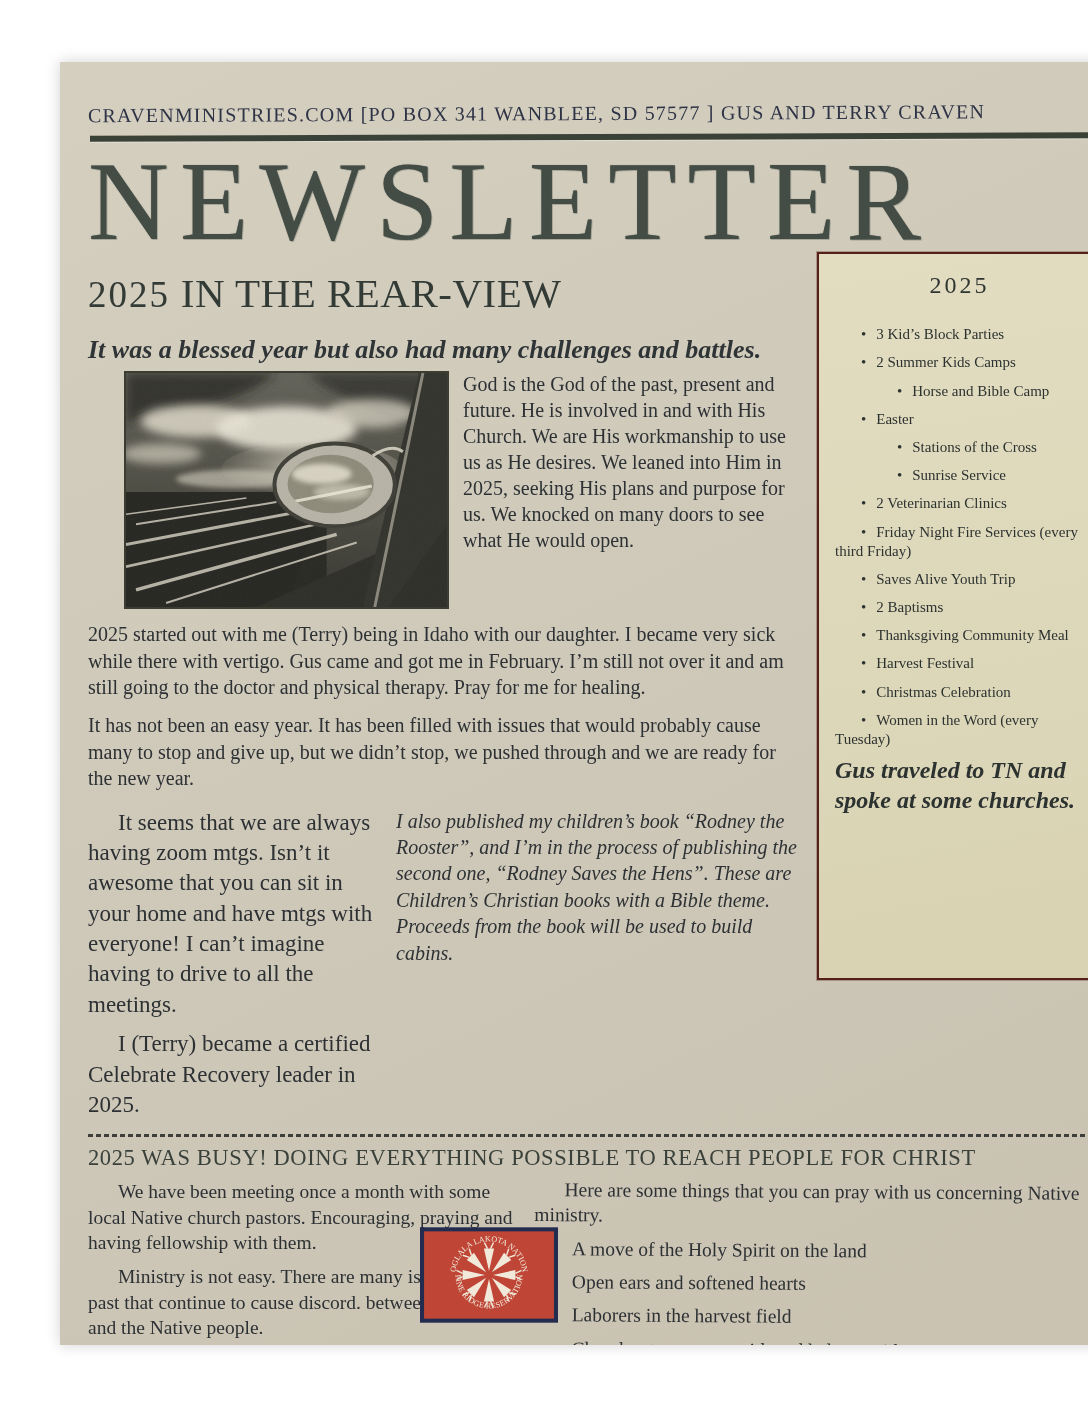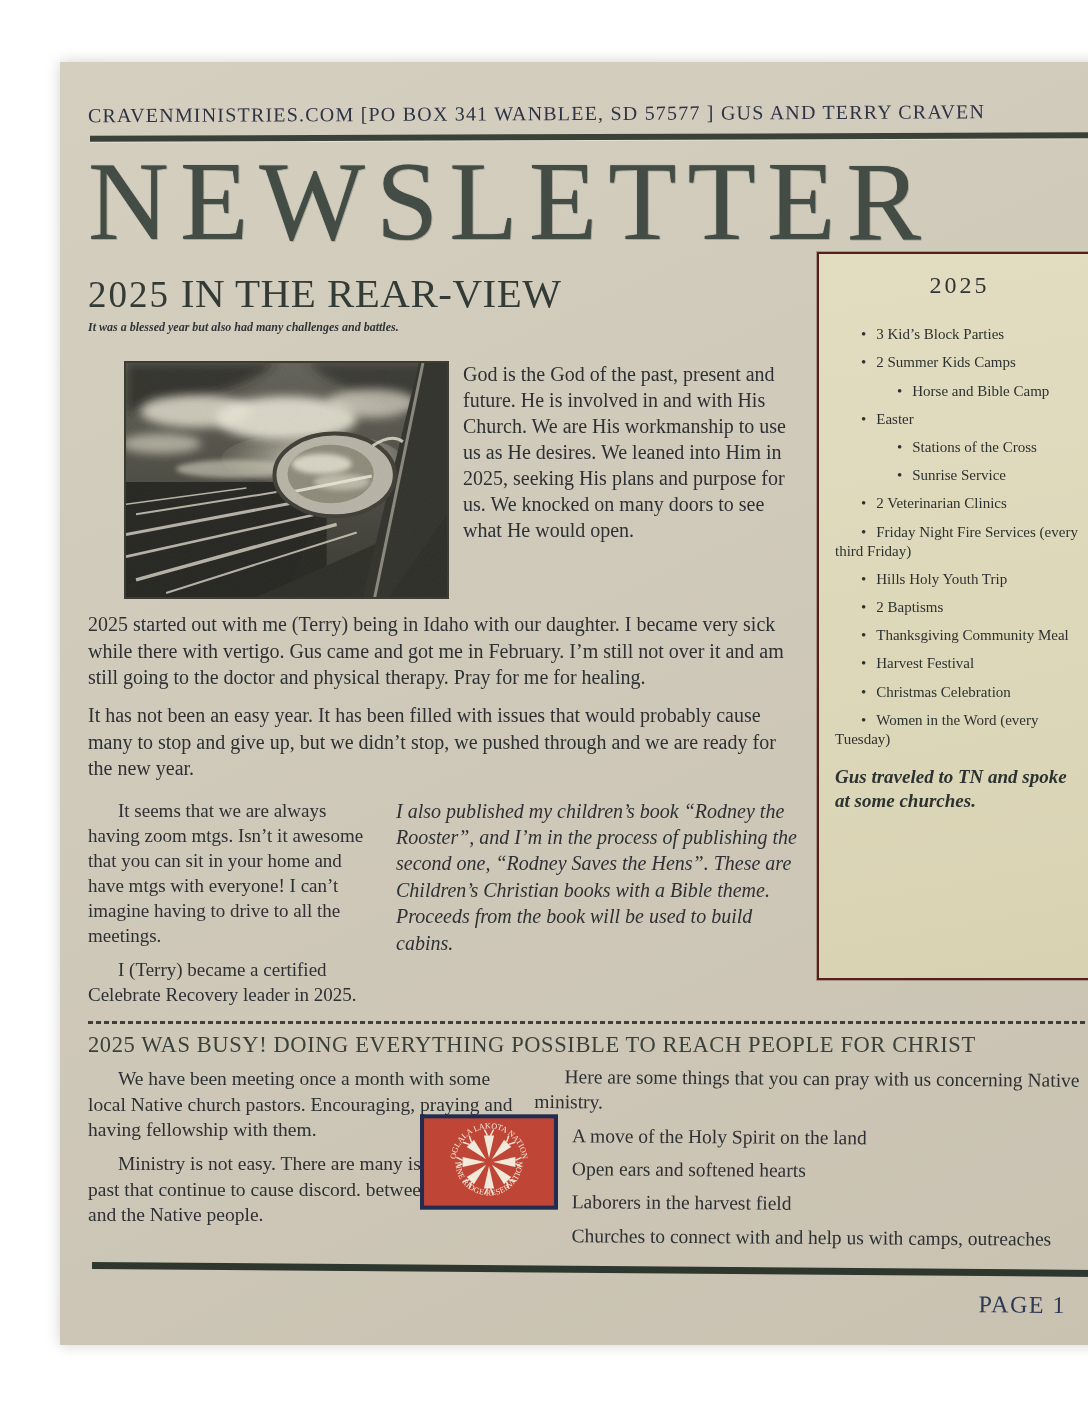--- a/index.html
+++ b/index.html
@@ -27,50 +27,50 @@
     white-space:nowrap;margin-top:4px;
     text-shadow:0 0 1px rgba(45,55,45,.55), 1px 1px 0 rgba(70,80,70,.25);
   }
   
   .main{display:flex;gap:14px;margin-top:14px;}
   .leftcol{flex:1;min-width:0;}
   .h2{
     font-size:41px;color:#333b36;letter-spacing:.5px;line-height:1.05;white-space:nowrap;
   }
   .h2 .yr{font-size:37px;letter-spacing:2px;}
-  .subtitle{font-style:italic;font-weight:bold;font-size:12px;margin-top:5px;color:#2f3436;}
-  .photo-row{display:flex;gap:14px;margin-top:26px;padding-left:36px;}
+  .subtitle{font-style:italic;font-weight:bold;font-size:26px;margin-top:20px;color:#2f3436;}
+  .photo-row{display:flex;gap:14px;margin-top:6px;padding-left:36px;}
   .photo-frame{
     width:325px;height:238px;flex:0 0 auto;border:2px solid #3c3c33;background:#2a2a22;
     box-sizing:border-box;
   }
   .photo-frame svg{display:block;width:100%;height:100%;}
   .intro{flex:1;font-size:20px;line-height:1.3;}
   p{margin:0;}
   .para{font-size:20px;line-height:1.32;margin-top:12px;}
   .twocol{display:flex;gap:16px;margin-top:16px;}
-  .twocol .c1{width:292px;flex:0 0 auto;font-size:19px;line-height:1.32;}
+  .twocol .c1{width:292px;flex:0 0 auto;font-size:23px;line-height:1.32;}
   .twocol .c2{flex:1;font-size:20px;line-height:1.32;font-style:italic;}
   .ind{text-indent:30px;}
   .mt10{margin-top:9px;}
   
   .sidebar{
     width:285px;flex:0 0 auto;margin-top:-20px;
     background:linear-gradient(170deg,#e2ddc1,#dcd6b8 70%,#d8d2b2);
     border:2px solid #55201a;box-shadow:0 0 0 1px rgba(85,32,26,.3);
     padding:14px 16px 12px 16px;box-sizing:border-box;height:728px;
   }
   .sb-title{text-align:center;font-size:24px;letter-spacing:3px;color:#2f3531;margin-top:4px;}
   .sb-list{list-style:none;margin:26px 0 0 0;padding:0;font-size:15px;line-height:1.28;color:#2c3230;}
   .sb-list li{margin-top:9px;}
   .sb-list li.l1{text-indent:26px;}
   .sb-list li.l2{text-indent:62px;}
   .blt::before{content:"•";}
   .blt{margin-right:10px;}
-  .sb-note{font-style:italic;font-weight:bold;font-size:19px;line-height:1.25;margin-top:16px;color:#2c3230;}
+  .sb-note{font-style:italic;font-weight:bold;font-size:24px;line-height:1.25;margin-top:6px;color:#2c3230;}
   
   .divider{
     margin-top:14px;height:3px;
     background:repeating-linear-gradient(90deg,#3e3e3a 0 5px,transparent 5px 8px);
   }
   .busy-heading{
     margin-top:8px;font-size:22.5px;letter-spacing:.6px;color:#39413a;white-space:nowrap;
   }
   .busy-cols{position:relative;display:flex;gap:8px;margin-top:8px;}
   .busy-left{width:438px;flex:0 0 auto;font-size:19.5px;line-height:1.3;}
@@ -195,21 +195,21 @@
       <div class="sb-title">2025</div>
       <ul class="sb-list">
         <li class="l1"><span class="blt"></span><span>3 Kid’s Block Parties</span></li>
         <li class="l1"><span class="blt"></span><span>2 Summer Kids Camps</span></li>
         <li class="l2"><span class="blt"></span><span>Horse and Bible Camp</span></li>
         <li class="l1"><span class="blt"></span><span>Easter</span></li>
         <li class="l2"><span class="blt"></span><span>Stations of the Cross</span></li>
         <li class="l2"><span class="blt"></span><span>Sunrise Service</span></li>
         <li class="l1"><span class="blt"></span><span>2 Veterinarian Clinics</span></li>
         <li class="l1"><span class="blt"></span><span>Friday Night Fire Services (every third Friday)</span></li>
-        <li class="l1"><span class="blt"></span><span>Hills Holy Youth Trip</span></li>
+        <li class="l1"><span class="blt"></span><span>Saves Alive Youth Trip</span></li>
         <li class="l1"><span class="blt"></span><span>2 Baptisms</span></li>
         <li class="l1"><span class="blt"></span><span>Thanksgiving Community Meal</span></li>
         <li class="l1"><span class="blt"></span><span>Harvest Festival</span></li>
         <li class="l1"><span class="blt"></span><span>Christmas Celebration</span></li>
         <li class="l1"><span class="blt"></span><span>Women in the Word (every Tuesday)</span></li>
       </ul>
       <div class="sb-note">Gus traveled to TN and spoke at some churches.</div>
     </div>
   </div>
 

